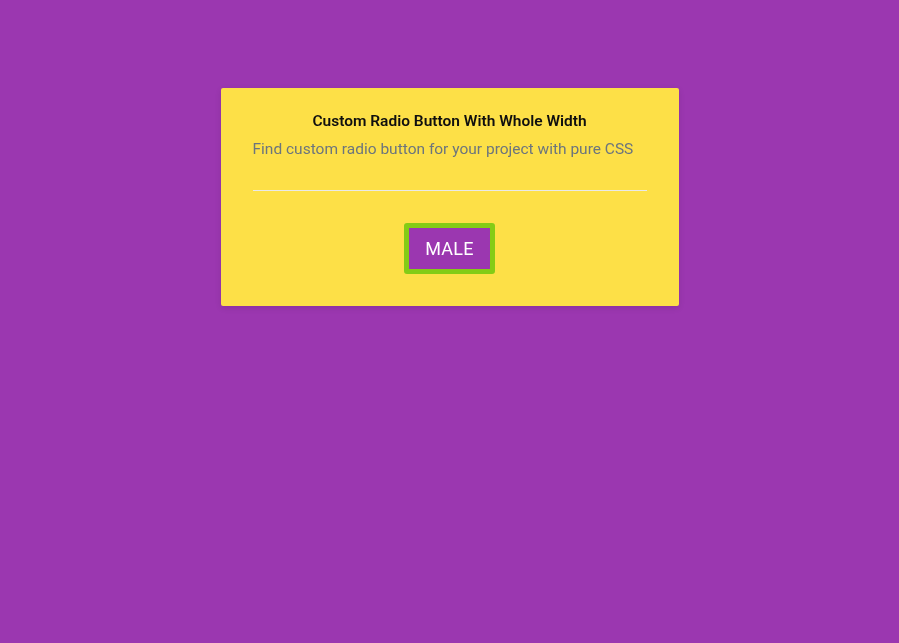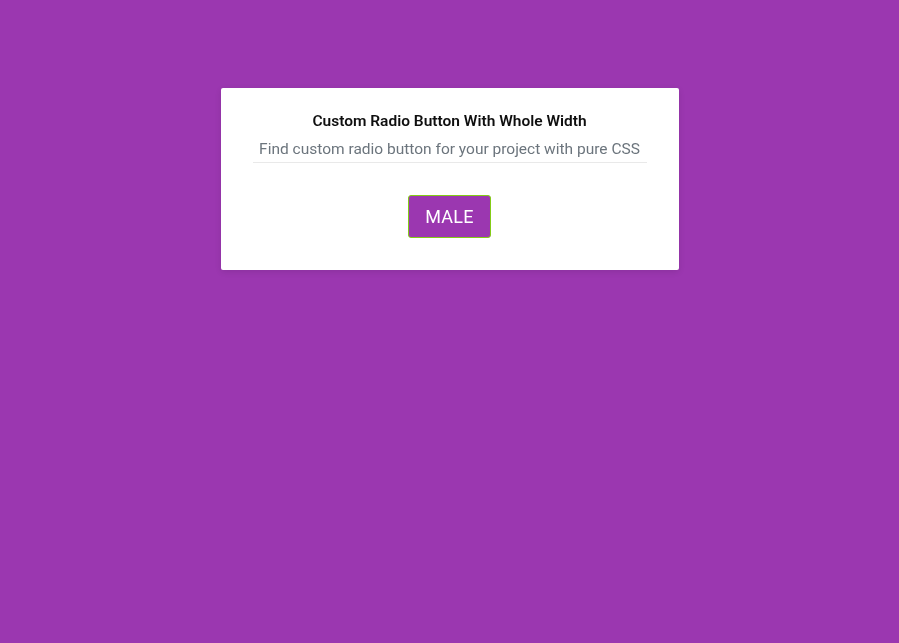--- a/index.html
+++ b/index.html
@@ -12,41 +12,41 @@
       font-family: -apple-system, BlinkMacSystemFont, "Segoe UI", Roboto, "Helvetica Neue", Arial, sans-serif;
       background-color: #9b37b0;
       width: 899px;
       height: 643px;
       display: flex;
       justify-content: center;
       padding-top: 88px;
     }
 
     .card {
-      background-color: #ffffff;
+      background-color: #fde047;
       width: 458px;
       padding: 24px 32px 32px 32px;
       border-radius: 2px;
       box-shadow: 0 2px 6px rgba(0,0,0,0.1);
       height: fit-content;
     }
 
     .heading {
       font-size: 15.5px;
       font-weight: 600;
       color: #0f0f0f;
       text-align: center;
       margin-bottom: 10px;
     }
 
     .subheading {
       font-size: 15.5px;
       color: #6c757d;
-      text-align: center;
-      margin-bottom: 4px;
+      text-align: left;
+      margin-bottom: 32px;
     }
 
     .divider {
       border: none;
       border-top: 1px solid #e9e9e9;
       margin-bottom: 32px;
     }
 
     .radio-group {
       display: flex;
@@ -54,21 +54,21 @@
       gap: 5px;
     }
 
     .radio-option {
       display: inline-flex;
       align-items: center;
       justify-content: center;
       padding: 10px 16px;
       font-size: 18px;
       font-weight: 400;
-      border: 1px solid #84cc16;
+      border: 5px solid #84cc16;
       background-color: #ffffff;
       color: #9b37b0;
       cursor: pointer;
       border-radius: 3px;
       letter-spacing: 0.3px;
     }
 
     .radio-option.selected {
       background-color: #9b37b0;
       color: #ffffff;

